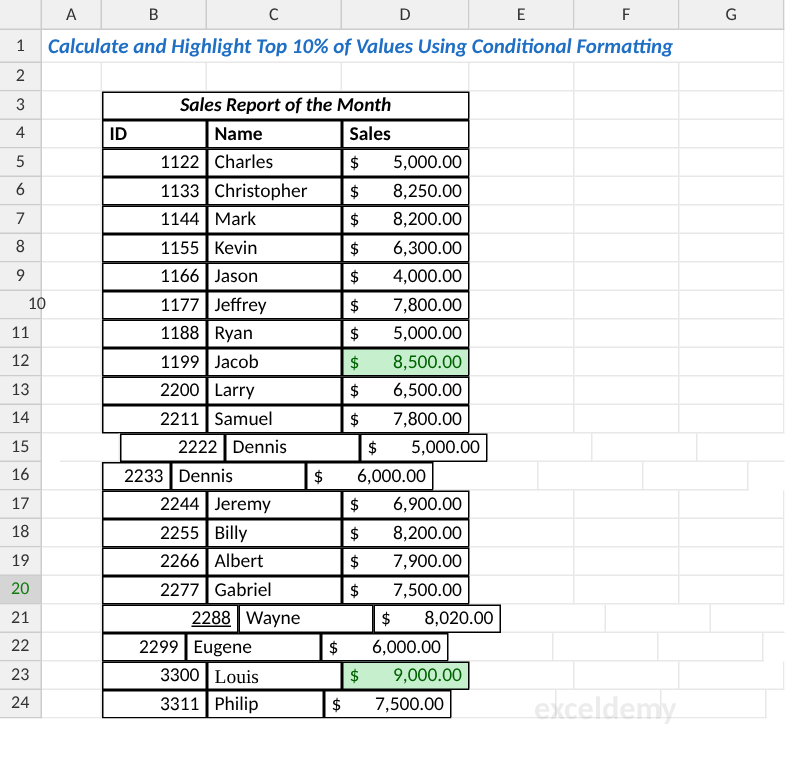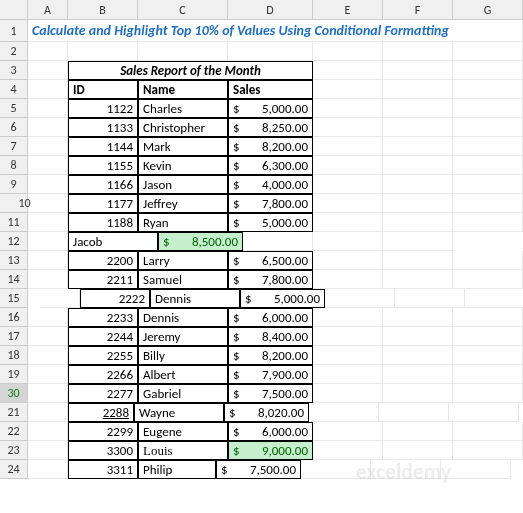--- a/index.html
+++ b/index.html
@@ -130,21 +130,21 @@
         <div class="row-header" style="height: 19px; padding-left: 22px;">10</div>
         <div class="row-header" style="height: 19px;">11</div>
         <div class="row-header" style="height: 19px;">12</div>
         <div class="row-header" style="height: 19px;">13</div>
         <div class="row-header" style="height: 19px;">14</div>
         <div class="row-header" style="height: 19px;">15</div>
         <div class="row-header" style="height: 19px;">16</div>
         <div class="row-header" style="height: 19px;">17</div>
         <div class="row-header" style="height: 19px;">18</div>
         <div class="row-header" style="height: 19px;">19</div>
-        <div class="row-header selected" style="height: 19px;">30</div>
+        <div class="row-header selected" style="height: 19px;">20</div>
         <div class="row-header" style="height: 19px;">21</div>
         <div class="row-header" style="height: 19px;">22</div>
         <div class="row-header" style="height: 19px;">23</div>
         <div class="row-header" style="height: 19px;">24</div>
       </div>
   </div>
   <div>
     <div class="col-headers" id="col-headers">
         <div class="col-header" style="width: 40px;">A</div>
         <div class="col-header" style="width: 70px;">B</div>
@@ -276,20 +276,21 @@
               <span>$</span>
               <span>5,000.00</span>
             </div>
           </div>
           <div class="cell" style="width: 70px; height: 100%;"></div>
           <div class="cell" style="width: 70px; height: 100%;"></div>
           <div class="cell" style="width: 70px; height: 100%;"></div>
         </div>
         <div class="row" style="height: 19px;">
           <div class="cell" style="width: 40px; height: 100%;"></div>
+          <div class="cell data-cell id-cell" style="width: 70px; height: 100%;">1199</div>
           <div class="cell data-cell name-cell" style="width: 90px; height: 100%;">Jacob</div>
           <div class="cell data-cell sales-cell highlight" style="width: 85px; height: 100%;">
             <div class="sales-inner">
               <span>$</span>
               <span>8,500.00</span>
             </div>
           </div>
           <div class="cell" style="width: 70px; height: 100%;"></div>
           <div class="cell" style="width: 70px; height: 100%;"></div>
           <div class="cell" style="width: 70px; height: 100%;"></div>
@@ -331,40 +332,40 @@
               <span>$</span>
               <span>5,000.00</span>
             </div>
           </div>
           <div class="cell" style="width: 70px; height: 100%;"></div>
           <div class="cell" style="width: 70px; height: 100%;"></div>
           <div class="cell" style="width: 70px; height: 100%;"></div>
         </div>
         <div class="row" style="height: 19px;">
           <div class="cell" style="width: 40px; height: 100%;"></div>
-          <div class="cell data-cell id-cell" style="width: 70px; height: 100%;">2233</div>
+          <div class="cell data-cell id-cell" style="width: 46px; height: 100%;">2233</div>
           <div class="cell data-cell name-cell" style="width: 90px; height: 100%;">Dennis</div>
           <div class="cell data-cell sales-cell" style="width: 85px; height: 100%;">
             <div class="sales-inner">
               <span>$</span>
               <span>6,000.00</span>
             </div>
           </div>
           <div class="cell" style="width: 70px; height: 100%;"></div>
           <div class="cell" style="width: 70px; height: 100%;"></div>
           <div class="cell" style="width: 70px; height: 100%;"></div>
         </div>
         <div class="row" style="height: 19px;">
           <div class="cell" style="width: 40px; height: 100%;"></div>
           <div class="cell data-cell id-cell" style="width: 70px; height: 100%;">2244</div>
           <div class="cell data-cell name-cell" style="width: 90px; height: 100%;">Jeremy</div>
           <div class="cell data-cell sales-cell" style="width: 85px; height: 100%;">
             <div class="sales-inner">
               <span>$</span>
-              <span>8,400.00</span>
+              <span>6,900.00</span>
             </div>
           </div>
           <div class="cell" style="width: 70px; height: 100%;"></div>
           <div class="cell" style="width: 70px; height: 100%;"></div>
           <div class="cell" style="width: 70px; height: 100%;"></div>
         </div>
         <div class="row" style="height: 19px;">
           <div class="cell" style="width: 40px; height: 100%;"></div>
           <div class="cell data-cell id-cell" style="width: 70px; height: 100%;">2255</div>
           <div class="cell data-cell name-cell" style="width: 90px; height: 100%;">Billy</div>
@@ -401,35 +402,35 @@
               <span>$</span>
               <span>7,500.00</span>
             </div>
           </div>
           <div class="cell" style="width: 70px; height: 100%;"></div>
           <div class="cell" style="width: 70px; height: 100%;"></div>
           <div class="cell" style="width: 70px; height: 100%;"></div>
         </div>
         <div class="row" style="height: 19px;">
           <div class="cell" style="width: 40px; height: 100%;"></div>
-          <div class="cell data-cell id-cell" style="width: 66px; height: 100%; text-decoration: underline;">2288</div>
+          <div class="cell data-cell id-cell" style="width: 91px; height: 100%; text-decoration: underline;">2288</div>
           <div class="cell data-cell name-cell" style="width: 90px; height: 100%;">Wayne</div>
           <div class="cell data-cell sales-cell" style="width: 85px; height: 100%;">
             <div class="sales-inner">
               <span>$</span>
               <span>8,020.00</span>
             </div>
           </div>
           <div class="cell" style="width: 70px; height: 100%;"></div>
           <div class="cell" style="width: 70px; height: 100%;"></div>
           <div class="cell" style="width: 70px; height: 100%;"></div>
         </div>
         <div class="row" style="height: 19px;">
           <div class="cell" style="width: 40px; height: 100%;"></div>
-          <div class="cell data-cell id-cell" style="width: 70px; height: 100%;">2299</div>
+          <div class="cell data-cell id-cell" style="width: 56px; height: 100%;">2299</div>
           <div class="cell data-cell name-cell" style="width: 90px; height: 100%;">Eugene</div>
           <div class="cell data-cell sales-cell" style="width: 85px; height: 100%;">
             <div class="sales-inner">
               <span>$</span>
               <span>6,000.00</span>
             </div>
           </div>
           <div class="cell" style="width: 70px; height: 100%;"></div>
           <div class="cell" style="width: 70px; height: 100%;"></div>
           <div class="cell" style="width: 70px; height: 100%;"></div>

